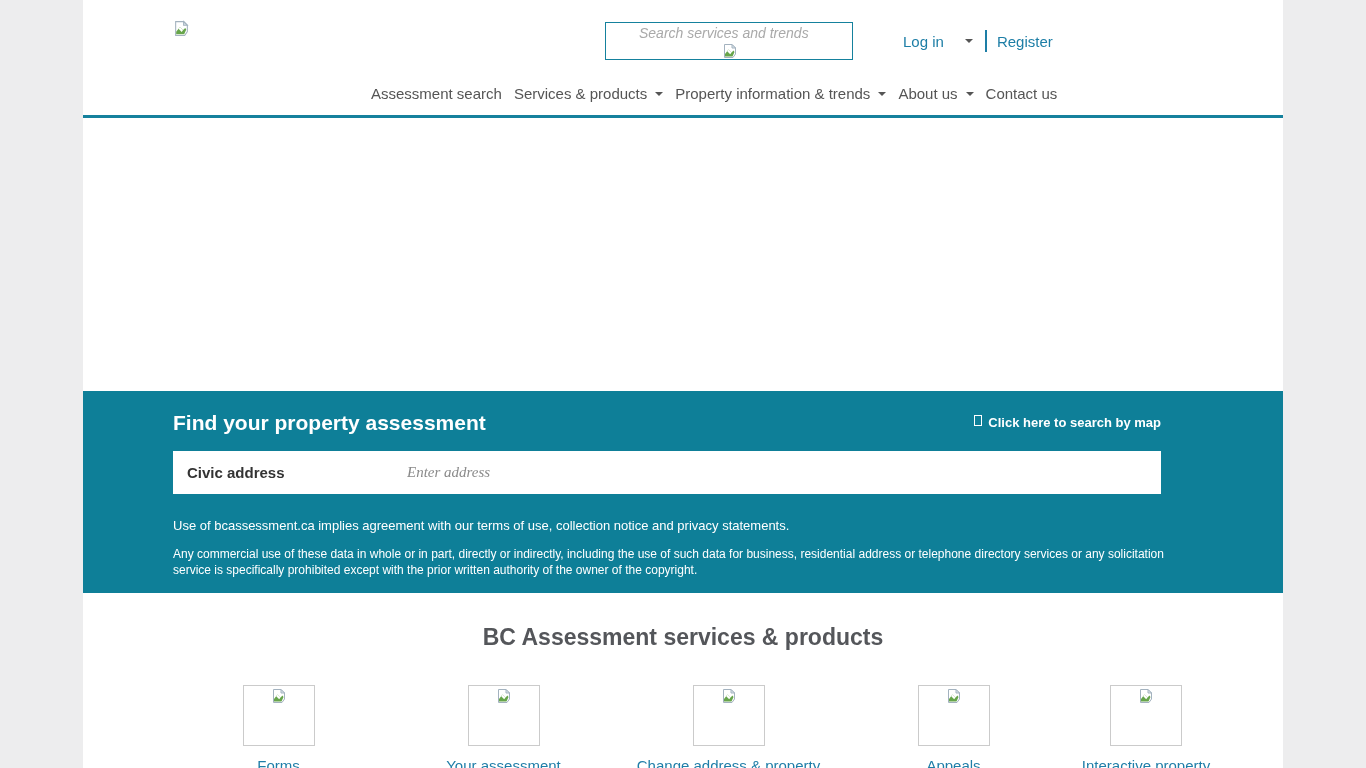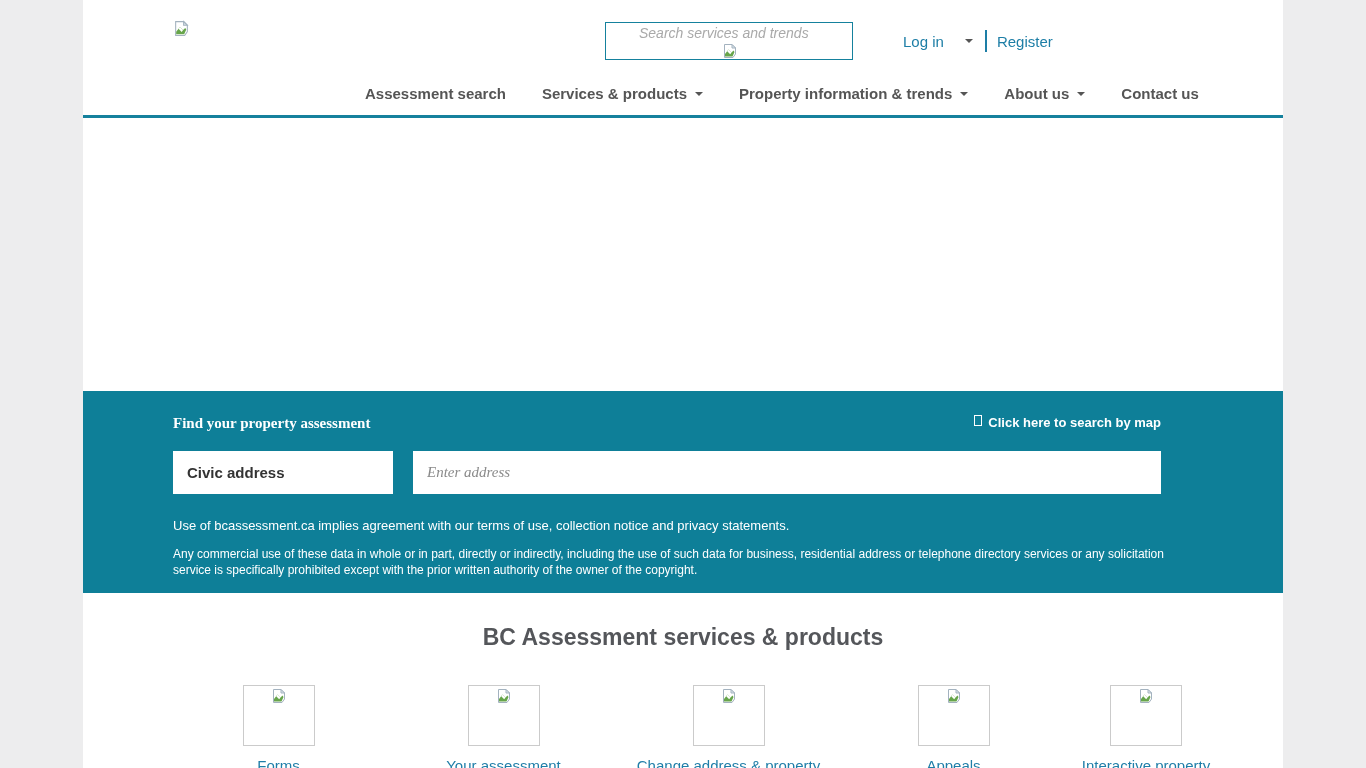--- a/index.html
+++ b/index.html
@@ -39,40 +39,40 @@
   .account { position: absolute; left: 820px; top: 30px; display: flex; align-items: center; font-size: 15px; }
   .account a { color: #1d7ea6; text-decoration: none; cursor: pointer; }
   .login-group { display: flex; align-items: center; gap: 19px; cursor: pointer; }
   .caret {
     display: inline-block; width: 0; height: 0;
     border-left: 4px solid transparent; border-right: 4px solid transparent;
     border-top: 4px solid #555; margin-left: 2px; vertical-align: middle;
   }
   .account-sep { width: 2px; height: 22px; background: #1d7ea6; margin: 0 10px 0 12px; }
 
-  .nav { position: absolute; left: 282px; bottom: 13px; display: flex; gap: 36px; white-space: nowrap; font-weight: bold; }
+  .nav { position: absolute; left: 288px; bottom: 13px; display: flex; gap: 12px; white-space: nowrap; }
   .nav-item { color: #555555; font-size: 15px; cursor: pointer; display: flex; align-items: center; gap: 6px; }
 
   
   .hero { height: 273px; background: #ffffff; }
 
   
   .banner {
     background: #0e7f98; color: #ffffff;
     height: 202px; padding: 21px 39px 0 90px; position: relative;
   }
-  .banner-title { font-size: 15px; font-weight: bold; margin: 0; line-height: 22px; font-family: Liberation Serif, serif; }
+  .banner-title { font-size: 21px; font-weight: bold; margin: 0; line-height: 22px; }
   .map-link {
     position: absolute; right: 122px; top: 24px;
     display: flex; gap: 6px;
     color: #fff; font-size: 13px; font-weight: 600; cursor: pointer; text-decoration: none;
   }
   .missing-glyph { display: inline-block; width: 8px; height: 11px; border: 1px solid #fff; }
 
-  .addr-row { display: flex; gap: 20px; margin-top: 17px; width: 988px; }
+  .addr-row { display: flex; margin-top: 17px; width: 988px; }
   .addr-type {
     width: 220px; height: 43px; background: #fff; color: #333;
     font-size: 15px; font-weight: bold; display: flex; align-items: center;
     padding: 0 14px; cursor: pointer; flex: none;
   }
   .addr-input { flex: 1; height: 43px; background: #fff; border: none; outline: none; padding: 11px 14px;
     font-family: Liberation Serif, serif; font-size: 15px; }
   .addr-input::placeholder { color: #8a8a8a; font-style: italic; }
 
   .legal-1 { margin-top: 24px; font-size: 13px; line-height: 15px; width: 988px; }

